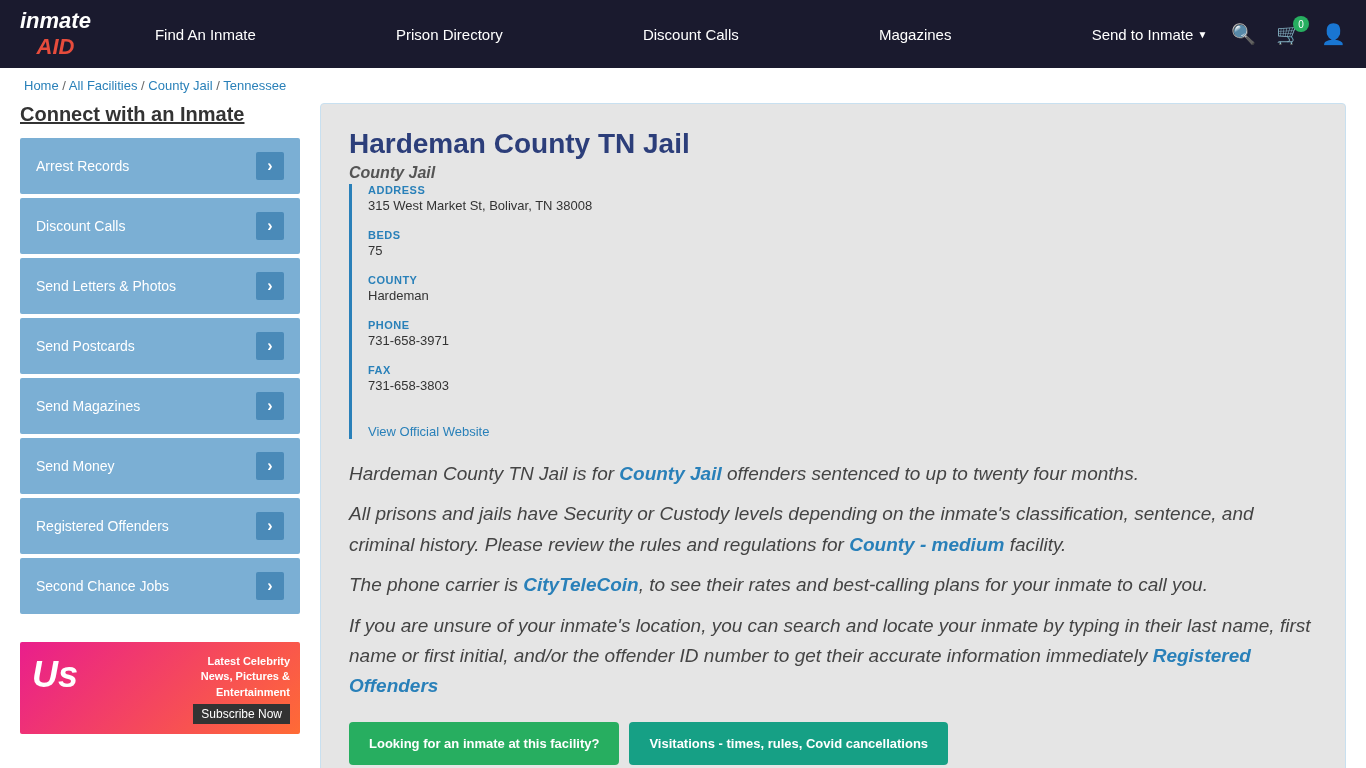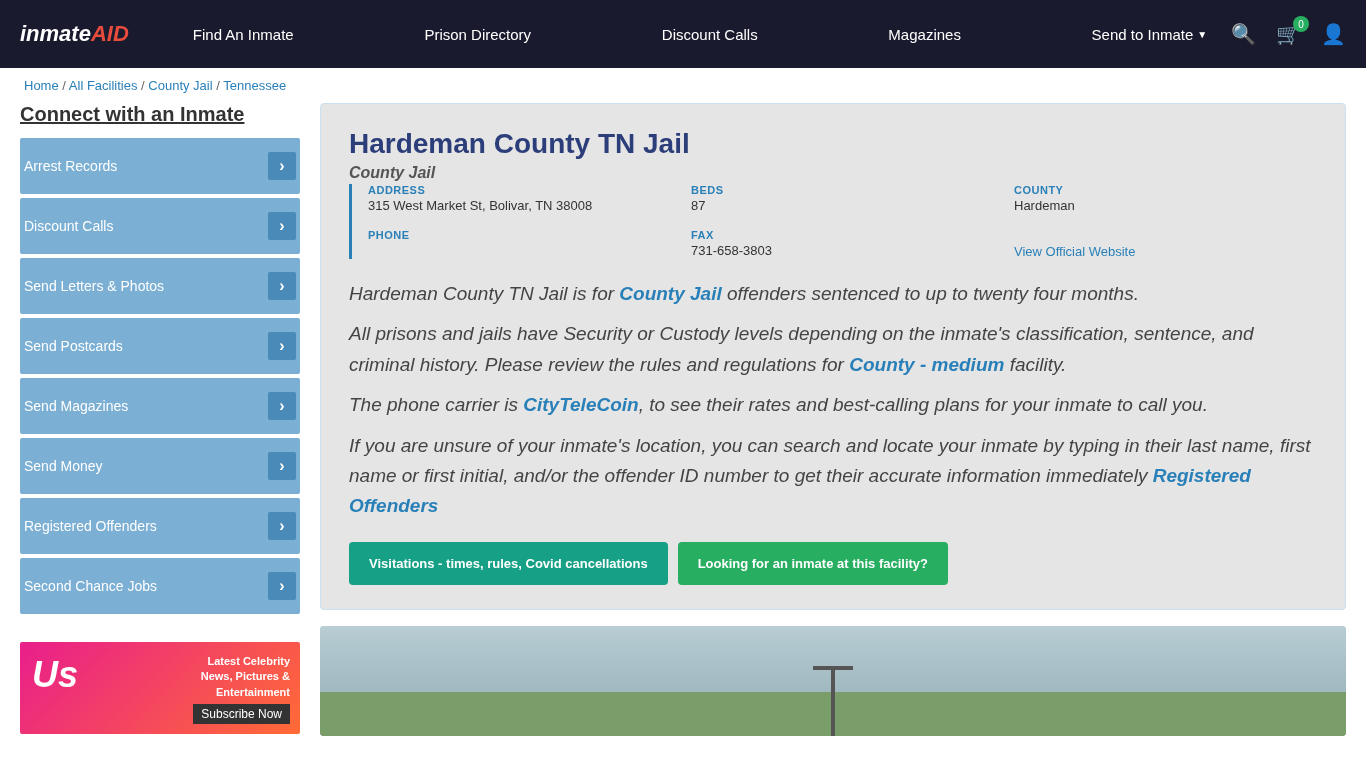--- a/index.html
+++ b/index.html
@@ -11,20 +11,21 @@
       display: flex;
       align-items: center;
       padding: 0 20px;
       height: 68px;
       gap: 0;
     }
     .logo-area {
       margin-right: 40px;
       display: flex;
       align-items: center;
+      flex-direction: column;
     }
     nav {
       display: flex;
       align-items: center;
       flex: 1;
       gap: 0;
       justify-content: space-between;
     }
     nav a {
       color: #fff;
@@ -97,21 +98,21 @@
       font-weight: bold;
       text-decoration: underline;
       margin-bottom: 12px;
       color: #333;
     }
     .sidebar-item {
       background: #7bafd4;
       display: flex;
       align-items: center;
       justify-content: space-between;
-      padding: 14px 4px;
+      padding: 14px 16px;
       margin-bottom: 4px;
       cursor: pointer;
       color: #fff;
       font-size: 14px;
       font-weight: normal;
       border-radius: 2px;
     }
     .sidebar-arrow {
       background: #4a8ab8;
       width: 28px;
@@ -187,21 +188,21 @@
       margin-bottom: 2px;
     }
     .facility-updated {
       font-size: 13px;
       color: #777;
       font-style: italic;
       margin-bottom: 20px;
     }
     .info-grid {
       display: grid;
-      grid-template-columns: 1fr 1fr 1fr;
+      grid-template-columns: 1fr;
       gap: 16px 20px;
       border-left: 3px solid #2980b9;
       padding-left: 16px;
       margin-bottom: 20px;
     }
     .info-label {
       font-size: 11px;
       font-weight: bold;
       color: #2980b9;
       letter-spacing: 0.5px;
@@ -378,28 +379,29 @@
       <div class="facility-name">Hardeman County TN Jail</div>
       <div class="facility-type">County Jail</div>
 
       <div class="info-grid">
         <div>
           <div class="info-label">ADDRESS</div>
           <div class="info-value">315 West Market St, Bolivar, TN 38008</div>
         </div>
         <div>
           <div class="info-label">BEDS</div>
-          <div class="info-value">87</div>
+          <div class="info-value">75</div>
         </div>
         <div>
           <div class="info-label">COUNTY</div>
           <div class="info-value">Hardeman</div>
         </div>
         <div>
           <div class="info-label">PHONE</div>
+          <div class="info-value">731-658-3971</div>
         </div>
         <div>
           <div class="info-label">FAX</div>
           <div class="info-value">731-658-3803</div>
         </div>
         <div>
           <div class="info-label">&nbsp;</div>
           <a class="info-link">View Official Website</a>
         </div>
       </div>
@@ -411,22 +413,22 @@
         All prisons and jails have Security or Custody levels depending on the inmate's classification, sentence, and criminal history. Please review the rules and regulations for <a>County - medium</a> facility.
       </p>
       <p class="description-text">
         The phone carrier is <a>CityTeleCoin</a>, to see their rates and best-calling plans for your inmate to call you.
       </p>
       <p class="description-text">
         If you are unsure of your inmate's location, you can search and locate your inmate by typing in their last name, first name or first initial, and/or the offender ID number to get their accurate information immediately <a>Registered Offenders</a>
       </p>
 
       <div class="action-buttons">
+        <button class="action-btn btn-green">Looking for an inmate at this facility?</button>
         <button class="action-btn btn-teal">Visitations - times, rules, Covid cancellations</button>
-        <button class="action-btn btn-green">Looking for an inmate at this facility?</button>
       </div>
     </div>
 
     <div class="facility-image-placeholder">
       <div class="sky-gradient"></div>
       <div class="ground-area">
         <div class="pole">
           <div class="pole-top"></div>
         </div>
       </div>

